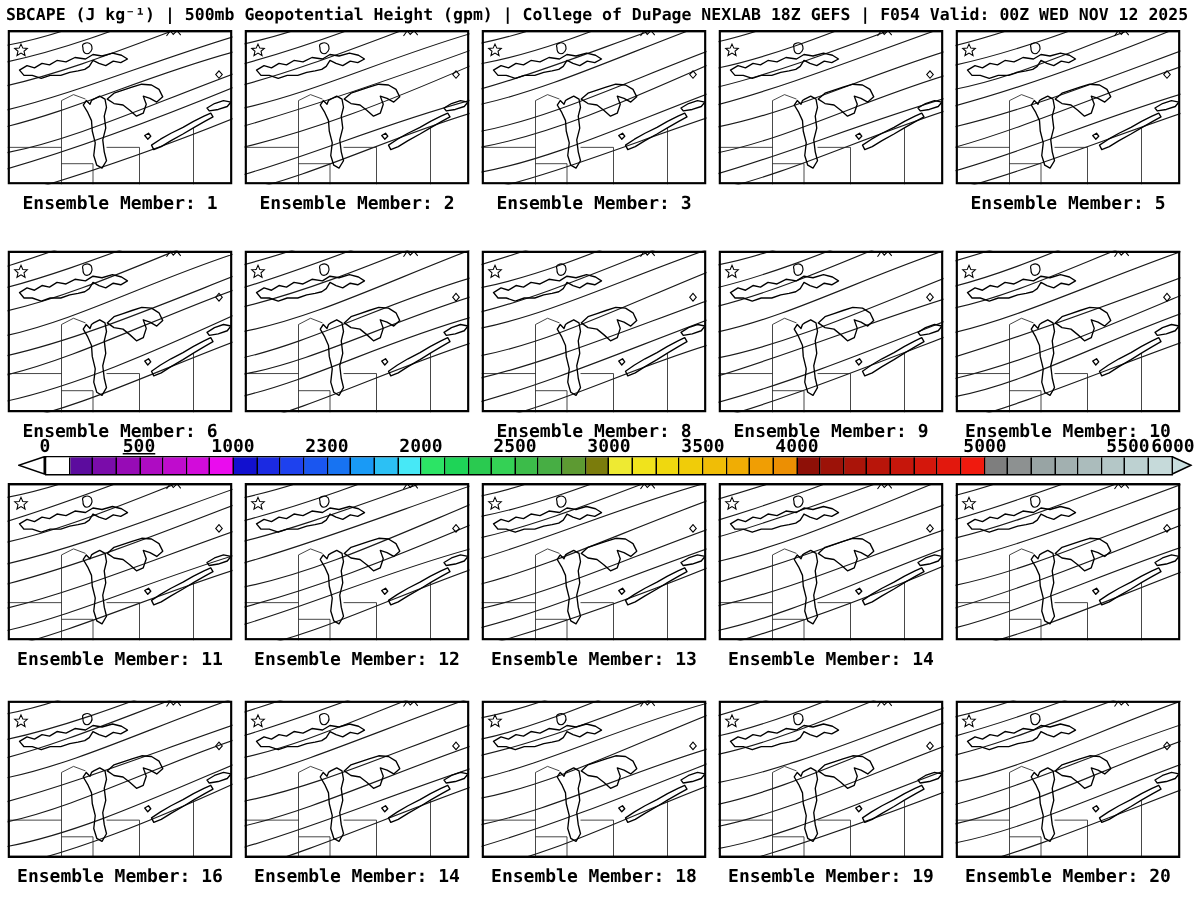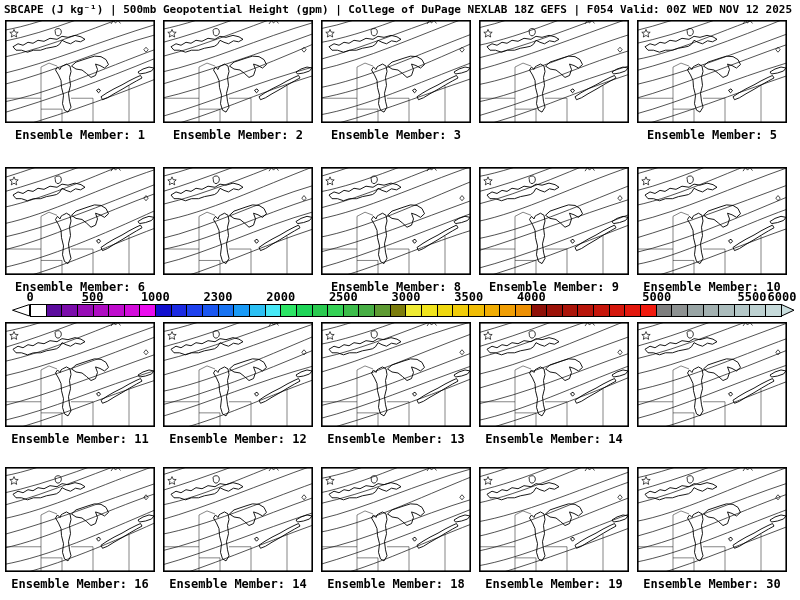--- a/index.html
+++ b/index.html
@@ -688,16 +688,16 @@
             <path d="M96 77.5 L102 73.5 L109 69.5 L117 65.5 L124 61.5 L131 58 L135.5 56 L137 58.5 L131.5 61.5 L124.5 65.5 L117 70 L109 74.5 L102.5 78.5 L97.5 80.5 Z"></path>
             <path d="M133 52.5 L138 49.5 L144 47.5 L149 48.5 L146.5 51.5 L140.5 53.5 L134.5 54.5 Z"></path>
             <path d="M91.5 71 L94 69.5 L95.5 71.5 L93.5 73.5 Z"></path>
           </g>
           <path d="M9 9.5 L10.2 12.2 L13.2 12.4 L11 14.3 L11.7 17.2 L9 15.6 L6.3 17.2 L7 14.3 L4.8 12.4 L7.8 12.2 Z" fill="#fff" stroke="#000" stroke-width="0.7"></path>
           <path d="M51.5 9 C53.5 8 56 9 56.2 11 C57 13.2 55 16 53 16 C51 16 50.2 14 50.3 12 C49.6 10.2 50.3 9.4 51.5 9 Z" fill="none" stroke="#000" stroke-width="0.8"></path>
           <path d="M141 27.5 L143.2 30 L141 32.5 L138.8 30 Z" fill="none" stroke="#000" stroke-width="0.7"></path>
           <path d="M106 4 L108.5 0.5 L110.5 3 L113 0.5 L115.5 3.5" fill="none" stroke="#000" stroke-width="0.7"></path>
           <rect x="0.8" y="0.8" width="148.4" height="102.4" fill="none" stroke="#000" stroke-width="1.6"></rect>
         </svg>
-        <figcaption>Ensemble Member: 30</figcaption>
+        <figcaption>Ensemble Member: 20</figcaption>
       </figure>
     </div>
 </div>
 
 </body></html>

